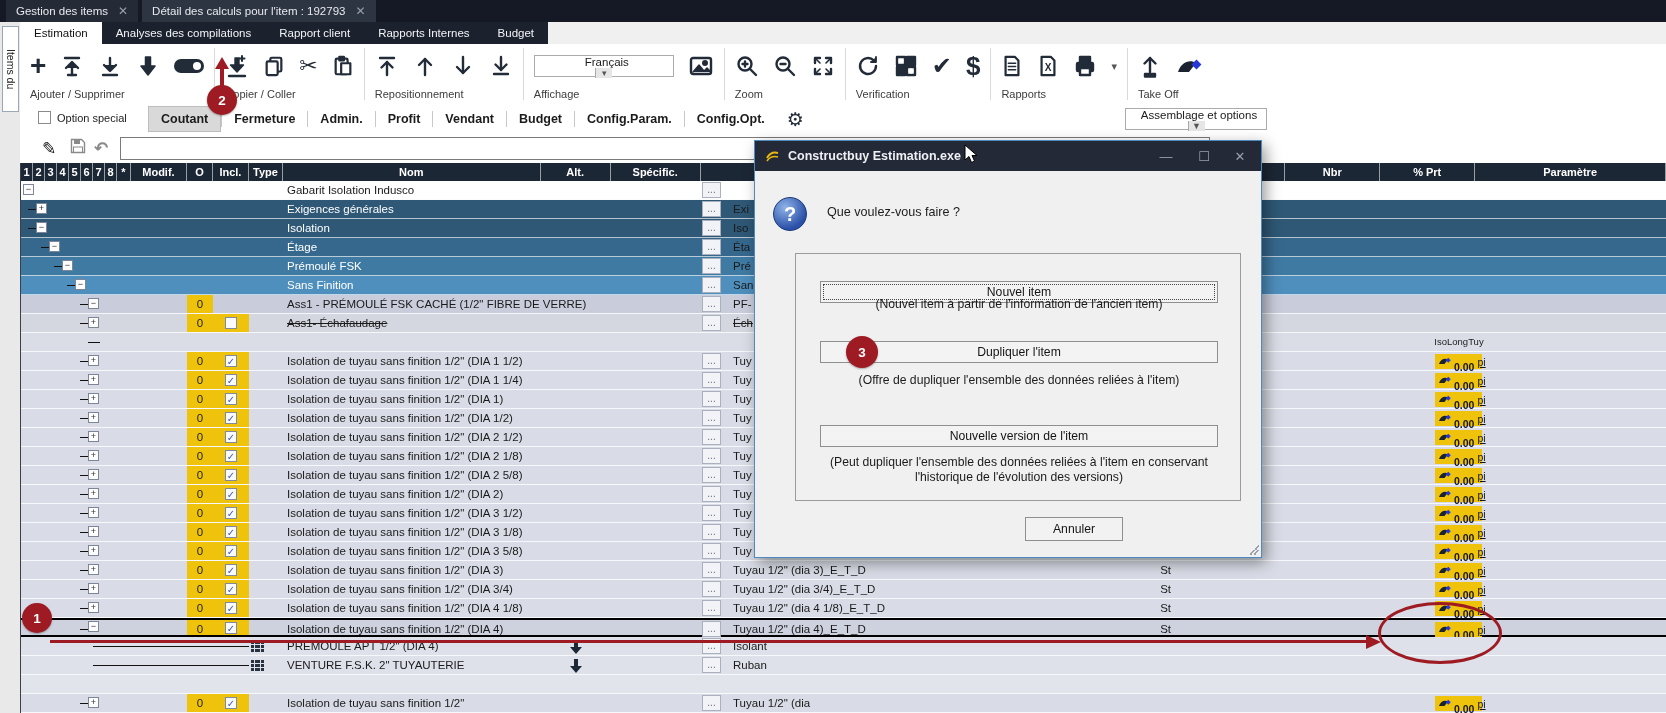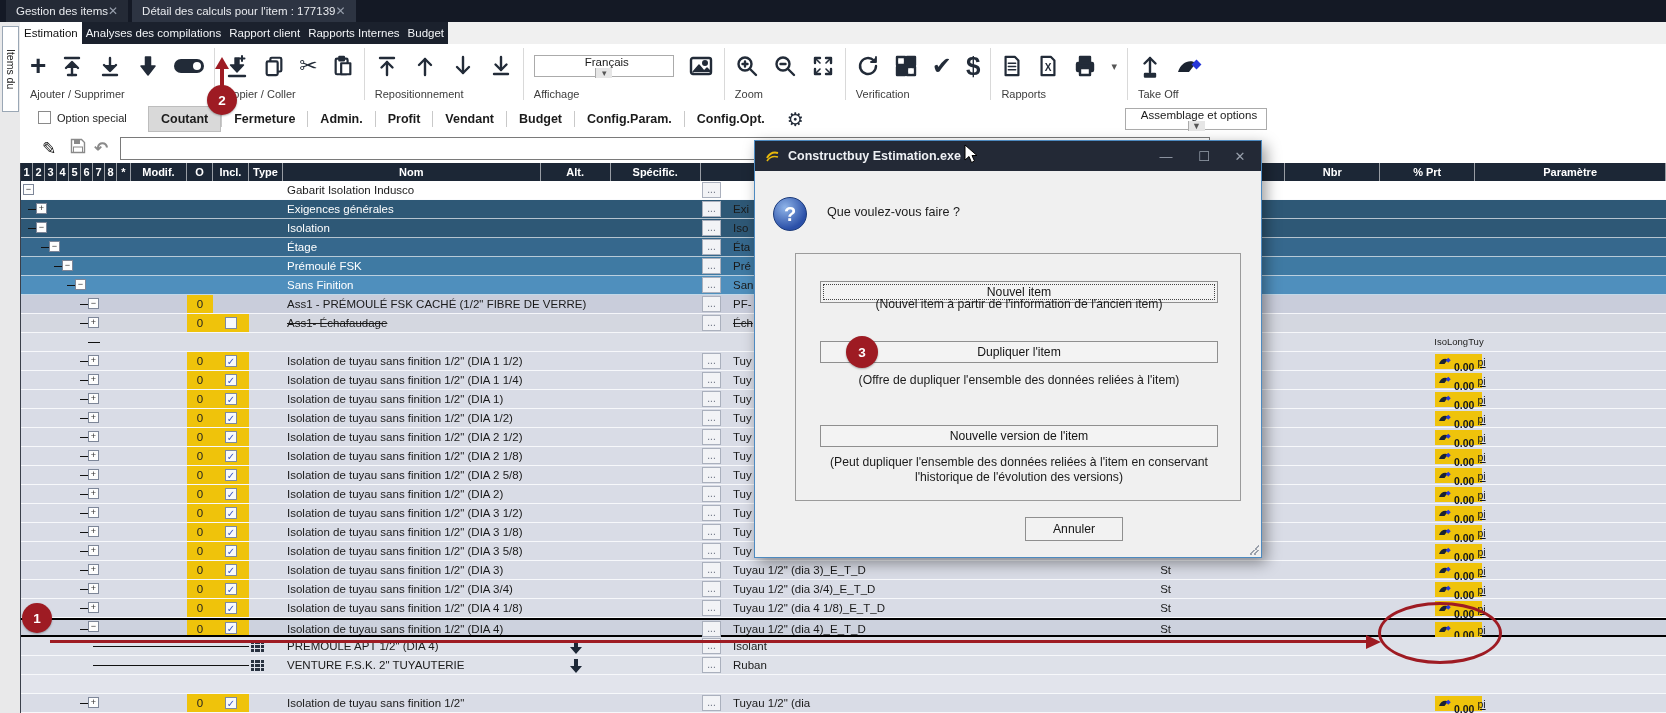--- a/index.html
+++ b/index.html
@@ -3,33 +3,33 @@
 <meta charset="utf-8">
 <style>
   * { margin:0; padding:0; box-sizing:border-box; }
   html,body { background:#cfcfcf; }
   .screen{ position:relative; width:1666px; height:713px; background:#f0f0f0;
     font-family:"Liberation Sans","DejaVu Sans",sans-serif; font-size:11.5px; color:#1a1a1a;
     overflow:hidden; }
 
   
   .tabbar{ position:absolute; left:0; top:0; width:1666px; height:22px; background:#141925; display:flex; align-items:stretch; }
-  .doctab{ display:flex; align-items:center; padding:0 10px; color:#e8eaee; font-size:11.5px; cursor:default; }
+  .doctab{ display:flex; align-items:center; gap:10px; padding:0 10px; color:#e8eaee; font-size:11.5px; cursor:default; }
   .doctab.t1{ margin-left:6px; background:#242a36; }
   .doctab.t2{ margin-left:4px; background:#2d3442; }
   .doctab .x{ color:#98a0ad; font-size:12px; }
 
   
   .leftstrip{ position:absolute; left:2px; top:26px; width:17px; height:86px; background:#fff; border:1px solid #9aa7b5;
     writing-mode:vertical-rl; font-size:10.5px; color:#222; text-align:center; line-height:15px; }
   .leftgutter{ position:absolute; left:0; top:22px; width:20px; height:691px; background:#e9e9ea; }
 
   
   .menubar{ position:absolute; left:20px; top:22px; height:22px; background:#1b212d; display:flex; }
-  .menuitem{ padding:0 4px; line-height:22px; color:#f2f4f7; font-size:11.5px; white-space:nowrap; }
+  .menuitem{ padding:0 14px; line-height:22px; color:#f2f4f7; font-size:11.5px; white-space:nowrap; }
   .menuitem.active{ background:#fff; color:#111; }
 
   
   .toolbar{ position:absolute; left:20px; top:44px; width:1646px; height:60px; background:#fff; display:flex; align-items:stretch; }
   .tgroup{ display:flex; flex-direction:column; justify-content:space-between; padding:3px 10px 2px 10px; }
   .ticons{ display:flex; align-items:center; gap:14px; height:38px; }
   .tlabel{ text-align:left; font-size:11px; color:#3c3c3c; padding-bottom:2px; white-space:nowrap; }
   .tsep{ width:1px; background:#d9d9d9; margin:4px 0; }
   .icon{ display:inline-flex; align-items:center; justify-content:center; color:#222b38; }
   .icon svg{ display:block; }
@@ -133,21 +133,21 @@
 <body>
 
 <div class="screen">
 
   <div class="tabbar">
     <div class="doctab t1">
       <span>Gestion des items</span>
       <span class="x">✕</span>
     </div>
     <div class="doctab t2">
-      <span>Détail des calculs pour l'item : 177139</span>
+      <span>Détail des calculs pour l'item : 192793</span>
       <span class="x">✕</span>
     </div>
   </div>
 
   <div class="leftgutter"></div>
   <div class="leftstrip">Items du catalogue</div>
 
   <div class="menubar" id="menubar">
       <div class="menuitem active">Estimation</div>
       <div class="menuitem">Analyses des compilations</div>

